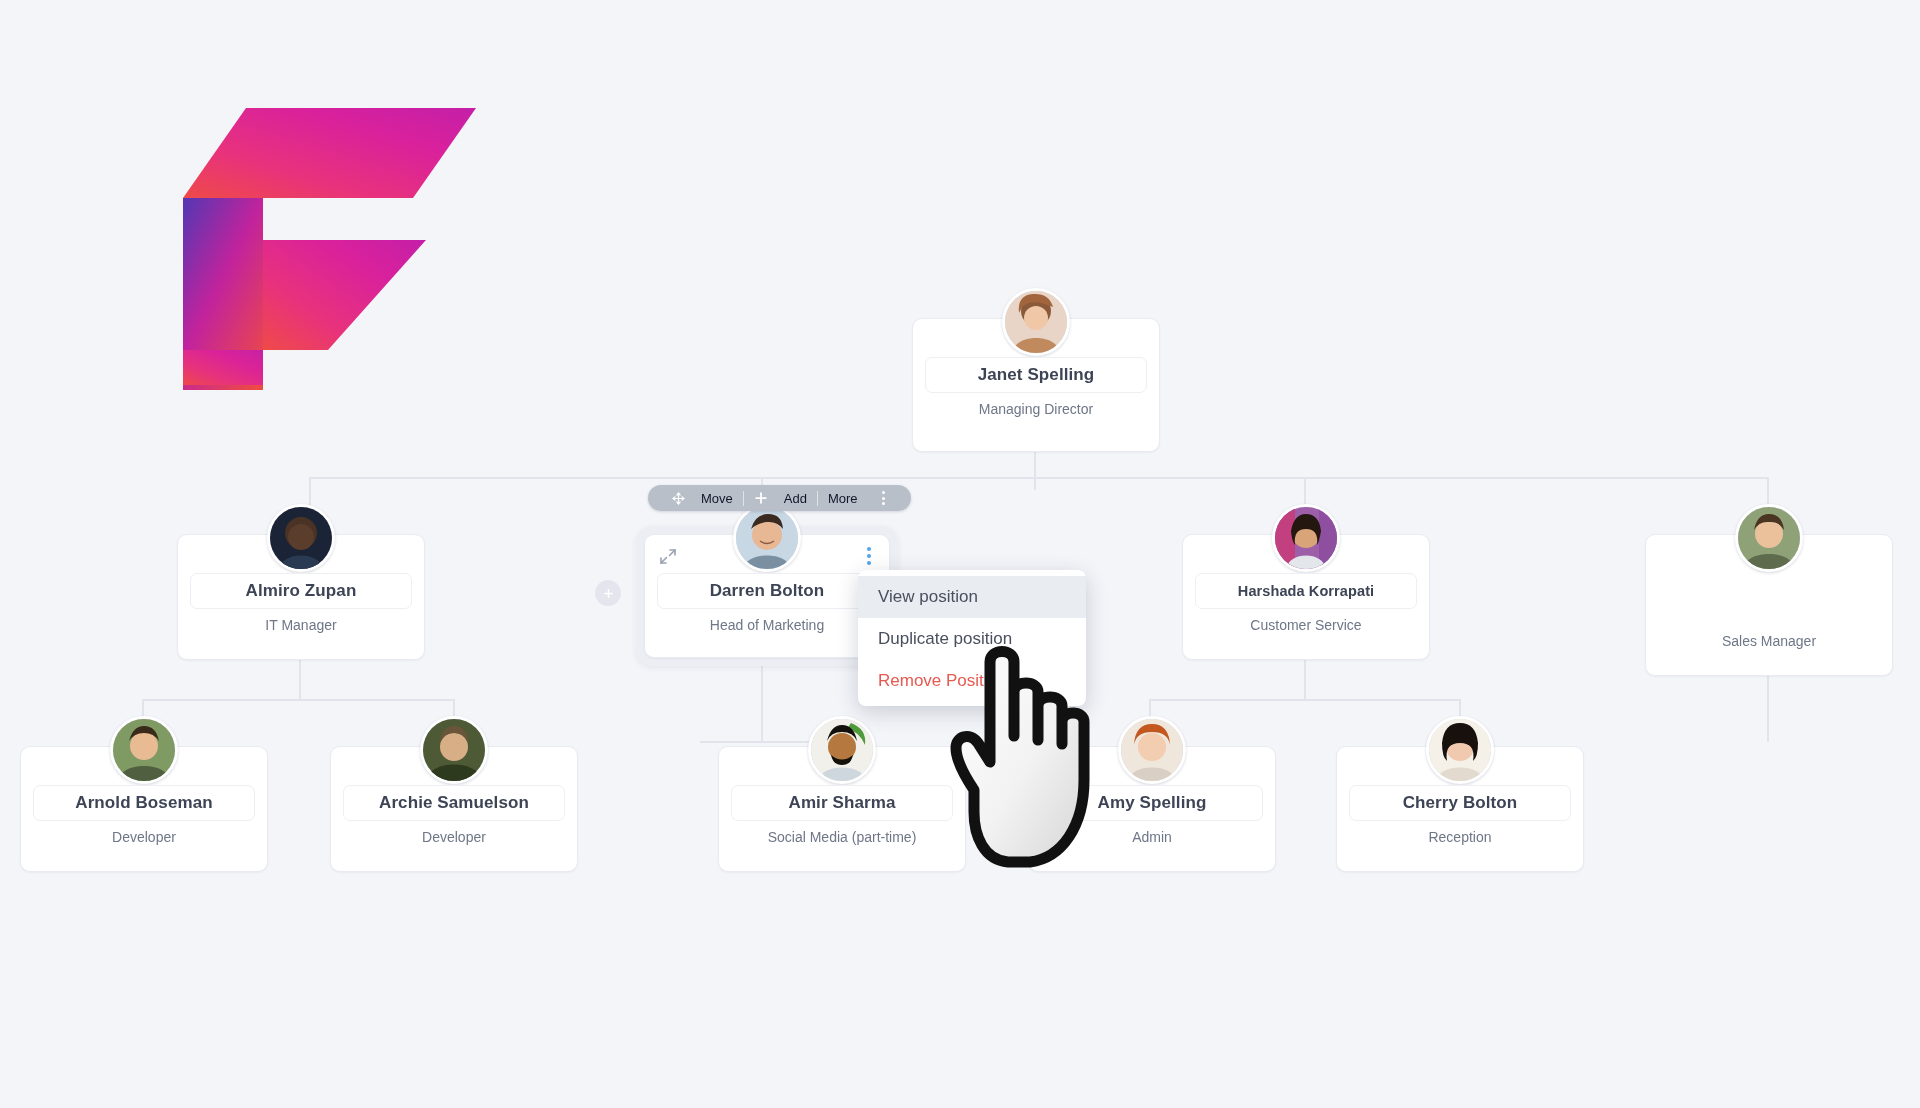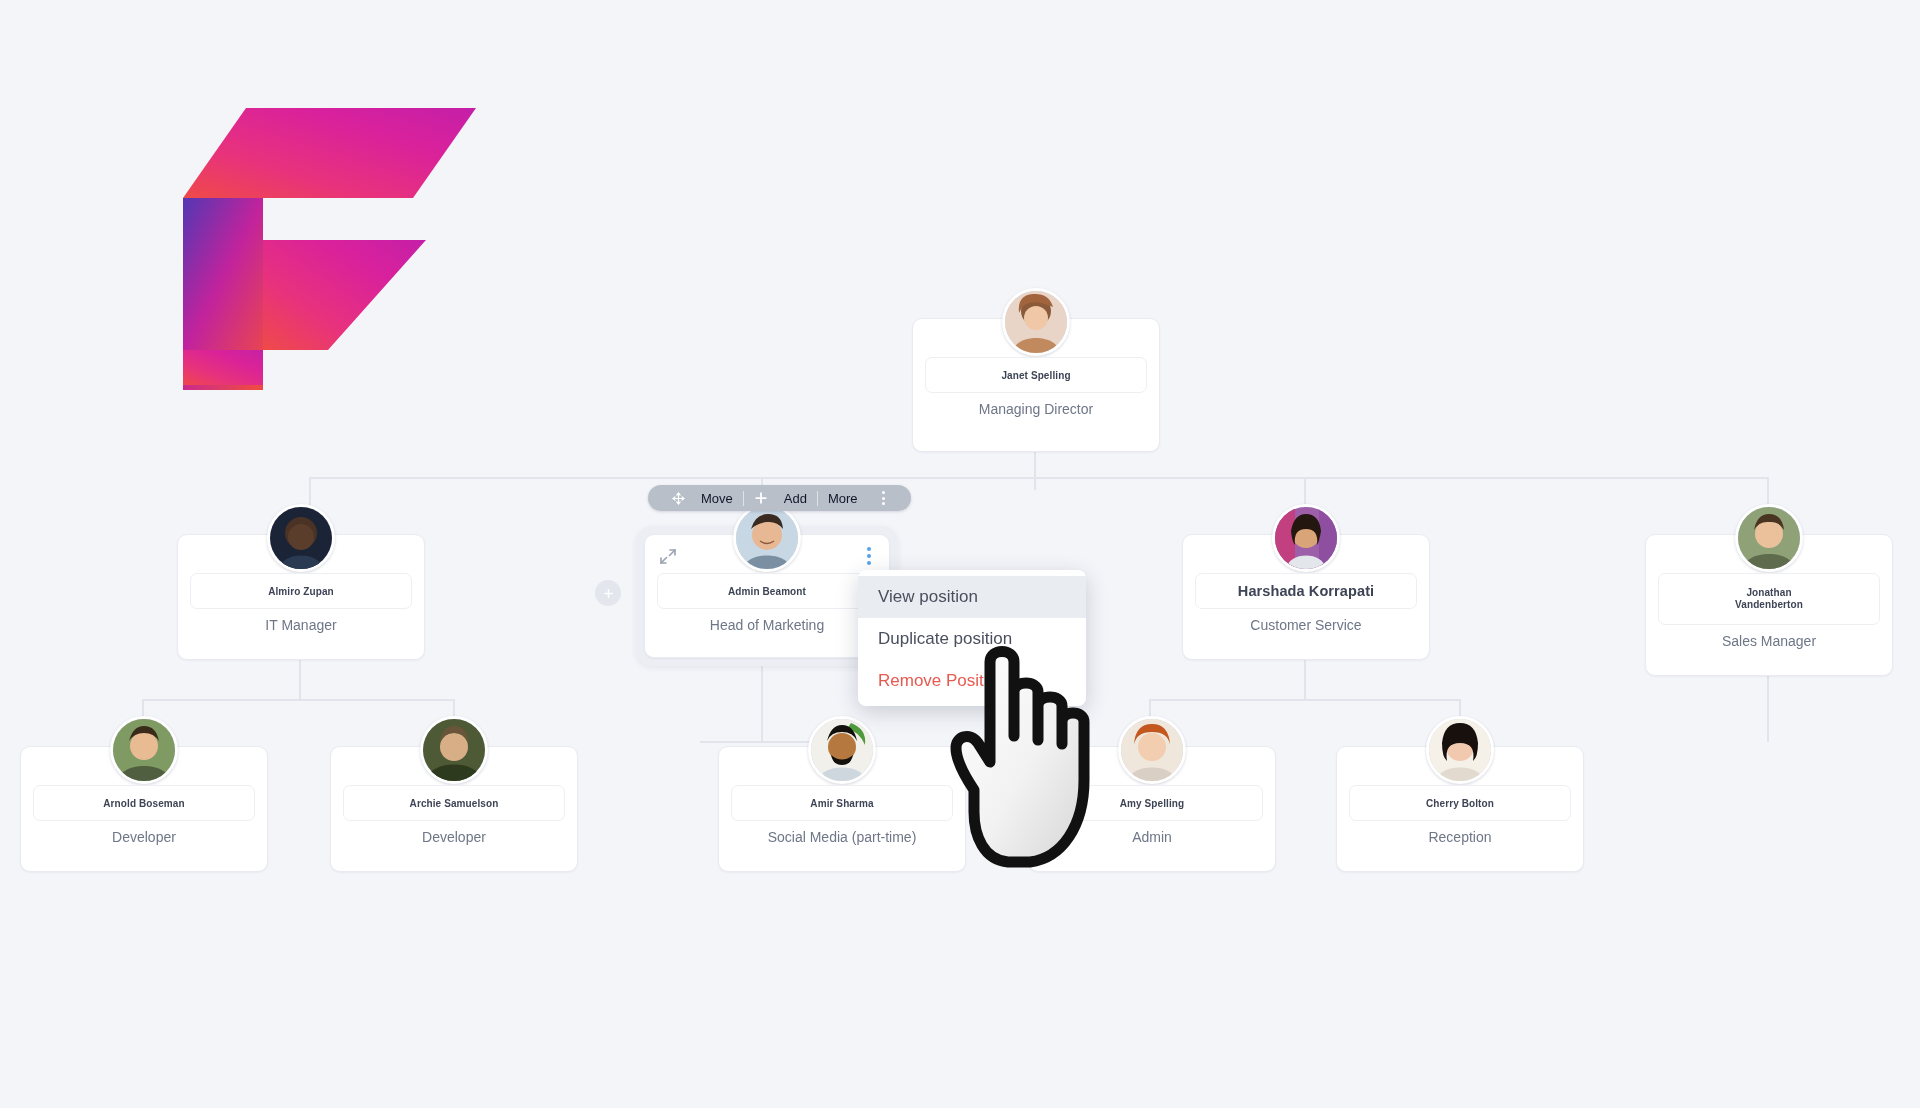--- a/index.html
+++ b/index.html
@@ -40,21 +40,21 @@
   .card .avatar svg{display:block;width:100%;height:100%;}
   .name-box{
     position:absolute;left:12px;right:12px;top:38px;height:36px;
     border:1px solid #edeff3;border-radius:7px;
     display:flex;align-items:center;justify-content:center;
     box-sizing:border-box;
     background:#fff;
   }
   .name-box.two-line{height:52px;flex-direction:column;justify-content:center;line-height:1.25;}
   .name{
-    font-size:10px;font-weight:bold;color:#3d4455;letter-spacing:.1px;
+    font-size:17px;font-weight:bold;color:#3d4455;letter-spacing:.1px;
     text-align:center;white-space:nowrap;
   }
   .name.small{font-size:14.5px;}
   .title{
     position:absolute;left:8px;right:8px;top:82px;
     text-align:center;font-size:14px;color:#6e7687;white-space:nowrap;
   }
   .card.two .title{top:98px;}
 
   
@@ -230,21 +230,21 @@
     <div class="avatar">
       <svg viewBox="0 0 62 62">
           <rect width="62" height="62" fill="#c8d7e4"></rect>
           <path d="M8 62 C8 44 54 44 54 62 Z" fill="#7b8fa3"></path>
           <circle cx="31" cy="28" r="15" fill="#e8b894"></circle>
           <path d="M15 22 q4 -15 17 -15 q14 0 15 15 q-6 -8 -16 -7 q-10 1 -16 7z" fill="#3a2a20"></path>
           <path d="M24 34 q7 5 14 0" stroke="#8a5a3b" fill="none" stroke-width="1.4"></path>
         </svg>
     </div>
     <div class="name-box">
-      <span class="name">Admin Beamont</span>
+      <span class="name">Darren Bolton</span>
     </div>
     <div class="title">Head of Marketing</div>
   </div>
 
   <div class="card" style="left:1182px;top:534px;width:248px;height:126px;">
     <div class="avatar">
       <svg viewBox="0 0 62 62">
           <rect width="62" height="62" fill="#9d5fa8"></rect>
           <rect x="0" y="0" width="20" height="62" fill="#c2407f"></rect>
           <rect x="44" y="0" width="18" height="62" fill="#8e4fa0"></rect>
@@ -260,24 +260,20 @@
   </div>
 
   <div class="card two" style="left:1645px;top:534px;width:248px;height:142px;">
     <div class="avatar">
       <svg viewBox="0 0 62 62">
           <rect width="62" height="62" fill="#8fa177"></rect>
           <path d="M6 62 C6 42 56 42 56 62 Z" fill="#5e6b4c"></path>
           <circle cx="31" cy="27" r="14" fill="#eac19b"></circle>
           <path d="M16 23 q3 -16 15 -16 q13 0 15 16 q-5 -9 -15 -8 q-10 -1 -15 8z" fill="#4a3422"></path>
         </svg>
-    </div>
-    <div class="name-box two-line">
-      <span class="name">Jonathan</span>
-      <span class="name">Vandenberton</span>
     </div>
     <div class="title">Sales Manager</div>
   </div>
 
   <div class="card" style="left:20px;top:746px;width:248px;height:126px;">
     <div class="avatar">
       <svg viewBox="0 0 62 62">
           <rect width="62" height="62" fill="#7f9a63"></rect>
           <path d="M6 62 C6 42 56 42 56 62 Z" fill="#4f5f3f"></path>
           <circle cx="31" cy="27" r="14" fill="#e8bb93"></circle>

